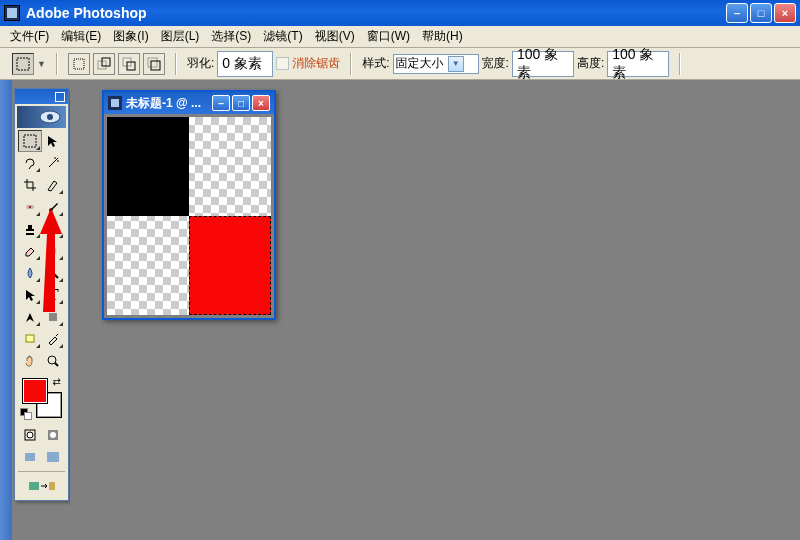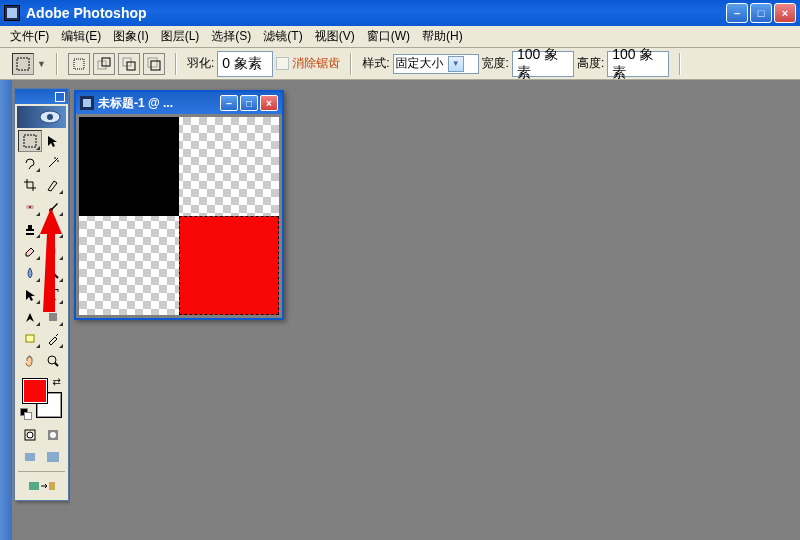--- a/index.html
+++ b/index.html
@@ -39,21 +39,21 @@
 .sw-mini { position:absolute; right:2px; top:0; font-size:10px; }
 .sw-reset { position:absolute; left:0; bottom:0; width:12px; height:12px; }
 .sw-reset .a { position:absolute; left:0; top:0; width:8px; height:8px; background:#000; border:1px solid #888; }
 .sw-reset .b { position:absolute; left:4px; top:4px; width:8px; height:8px; background:#fff; border:1px solid #888; }
 
 .arrow-overlay { position:absolute; left:34px; top:200px; width:34px; height:120px; pointer-events:none; }
 .arrow-overlay svg { width:100%; height:100%; }
 
 .workspace { position:absolute; left:70px; right:0; top:80px; bottom:0; background:#808080; }
 
-.docwin { position:absolute; left:4px; top:10px; width:210px; height:230px; border:2px solid #0a59d2; background:#808080; box-shadow:2px 2px 5px rgba(0,0,0,.4); }
+.docwin { position:absolute; left:32px; top:10px; width:174px; height:230px; border:2px solid #0a59d2; background:#808080; box-shadow:2px 2px 5px rgba(0,0,0,.4); }
 .docwin .dtitle { height:22px; background:linear-gradient(to bottom,#1a61c8,#2e76df); display:flex; align-items:center; color:#fff; font-size:12px; padding:0 4px; font-weight:bold; }
 .docwin .dtitle .di { width:14px; height:14px; background:#1a2e5a; margin-right:4px; }
 .docwin .dtitle .di::before{content:"";display:block;width:8px;height:8px;background:#a8c8f0;margin:3px;}
 .docwin .dtitle .dbtns { margin-left:auto; display:flex; gap:2px; }
 .docwin .dtitle .dbtn { width:18px; height:16px; border:1px solid #fff; border-radius:2px; display:flex; align-items:center; justify-content:center; font-size:10px; font-weight:bold; }
 .docwin .dtitle .dbtn.min{background:linear-gradient(#5aa0ee,#2a6ad0);}
 .docwin .dtitle .dbtn.max{background:linear-gradient(#5aa0ee,#2a6ad0);}
 .docwin .dtitle .dbtn.cls{background:linear-gradient(#f08080,#d04040);}
 
 .canvas { position:absolute; left:3px; top:25px; right:3px; bottom:3px; background:#fff; }

